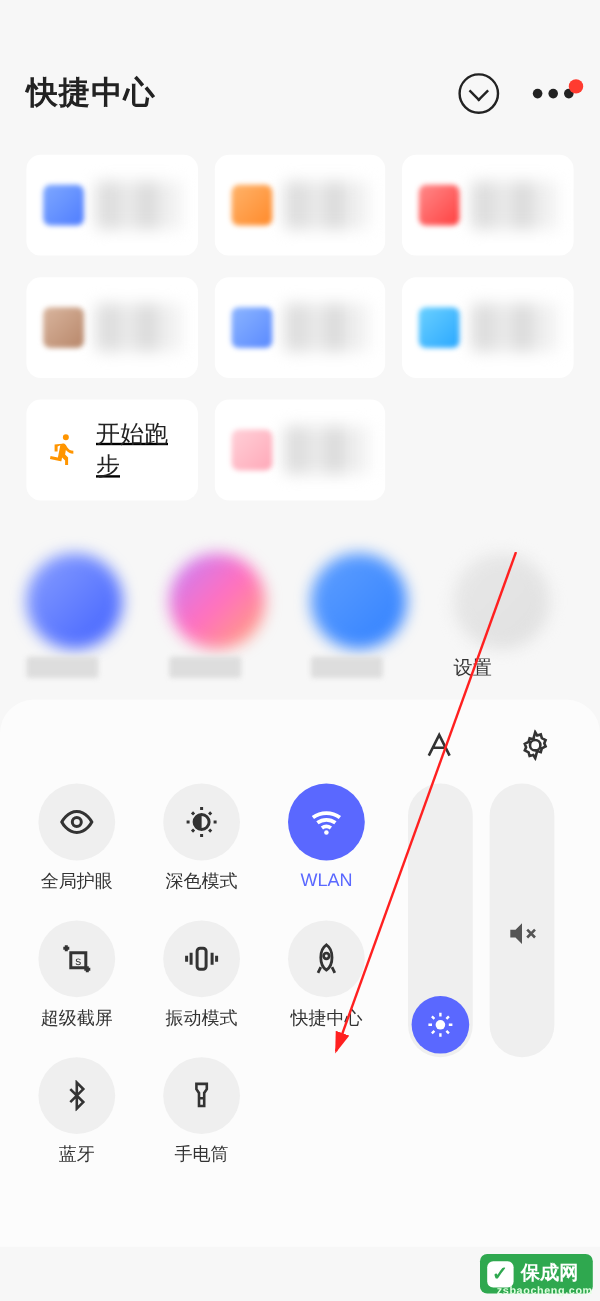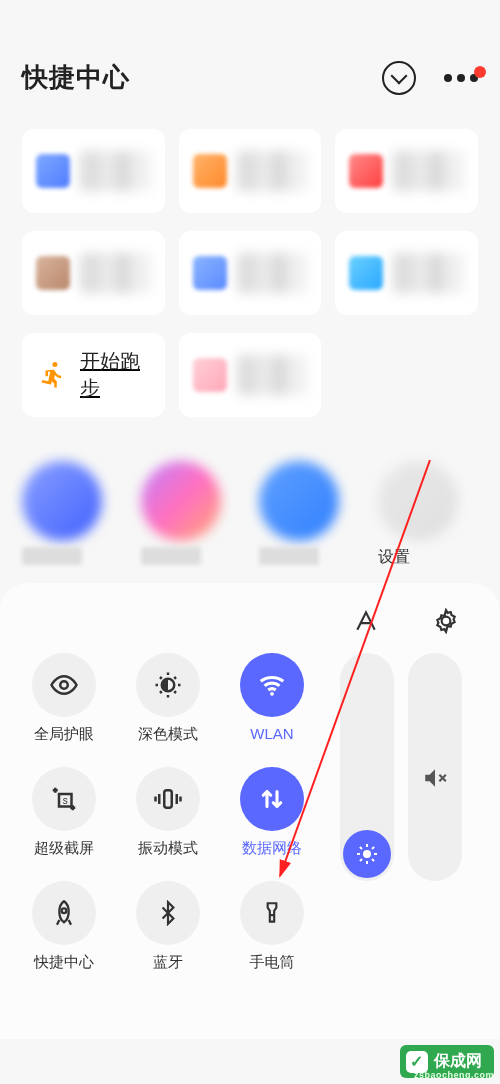--- a/index.html
+++ b/index.html
@@ -198,28 +198,20 @@
       <div class="toggle">
         <div class="circle">
             <svg width="30" height="30" viewBox="0 0 24 24">
               <rect x="9" y="5" width="6" height="14" rx="2" fill="none" stroke="currentColor" stroke-width="2"></rect>
               <path stroke="currentColor" stroke-width="2" d="M5 8v8M2 10v4M19 8v8M22 10v4"></path>
             </svg>
           </div>
         <div class="tlabel">振动模式</div>
       </div>
 
-      <div class="toggle active">
-        <div class="circle">
-            <svg width="30" height="30" viewBox="0 0 24 24">
-              <path fill="none" stroke="currentColor" stroke-width="2.5" stroke-linecap="round" d="M8 18V6M8 6l-3 3M8 6l3 3M16 6v12M16 18l-3-3M16 18l3-3"></path>
-            </svg>
-          </div>
-        <div class="tlabel">数据网络</div>
-      </div>
 
       <div class="toggle">
         <div class="circle">
             <svg width="28" height="28" viewBox="0 0 24 24">
               <path fill="none" stroke="currentColor" stroke-width="2" d="M12 2c3 2 4 5 4 9s-1 7-4 9c-3-2-4-5-4-9s1-7 4-9zM8 18l-2 4M16 18l2 4"></path>
               <circle cx="12" cy="10" r="2" fill="none" stroke="currentColor" stroke-width="2"></circle>
             </svg>
           </div>
         <div class="tlabel">快捷中心</div>
       </div>

